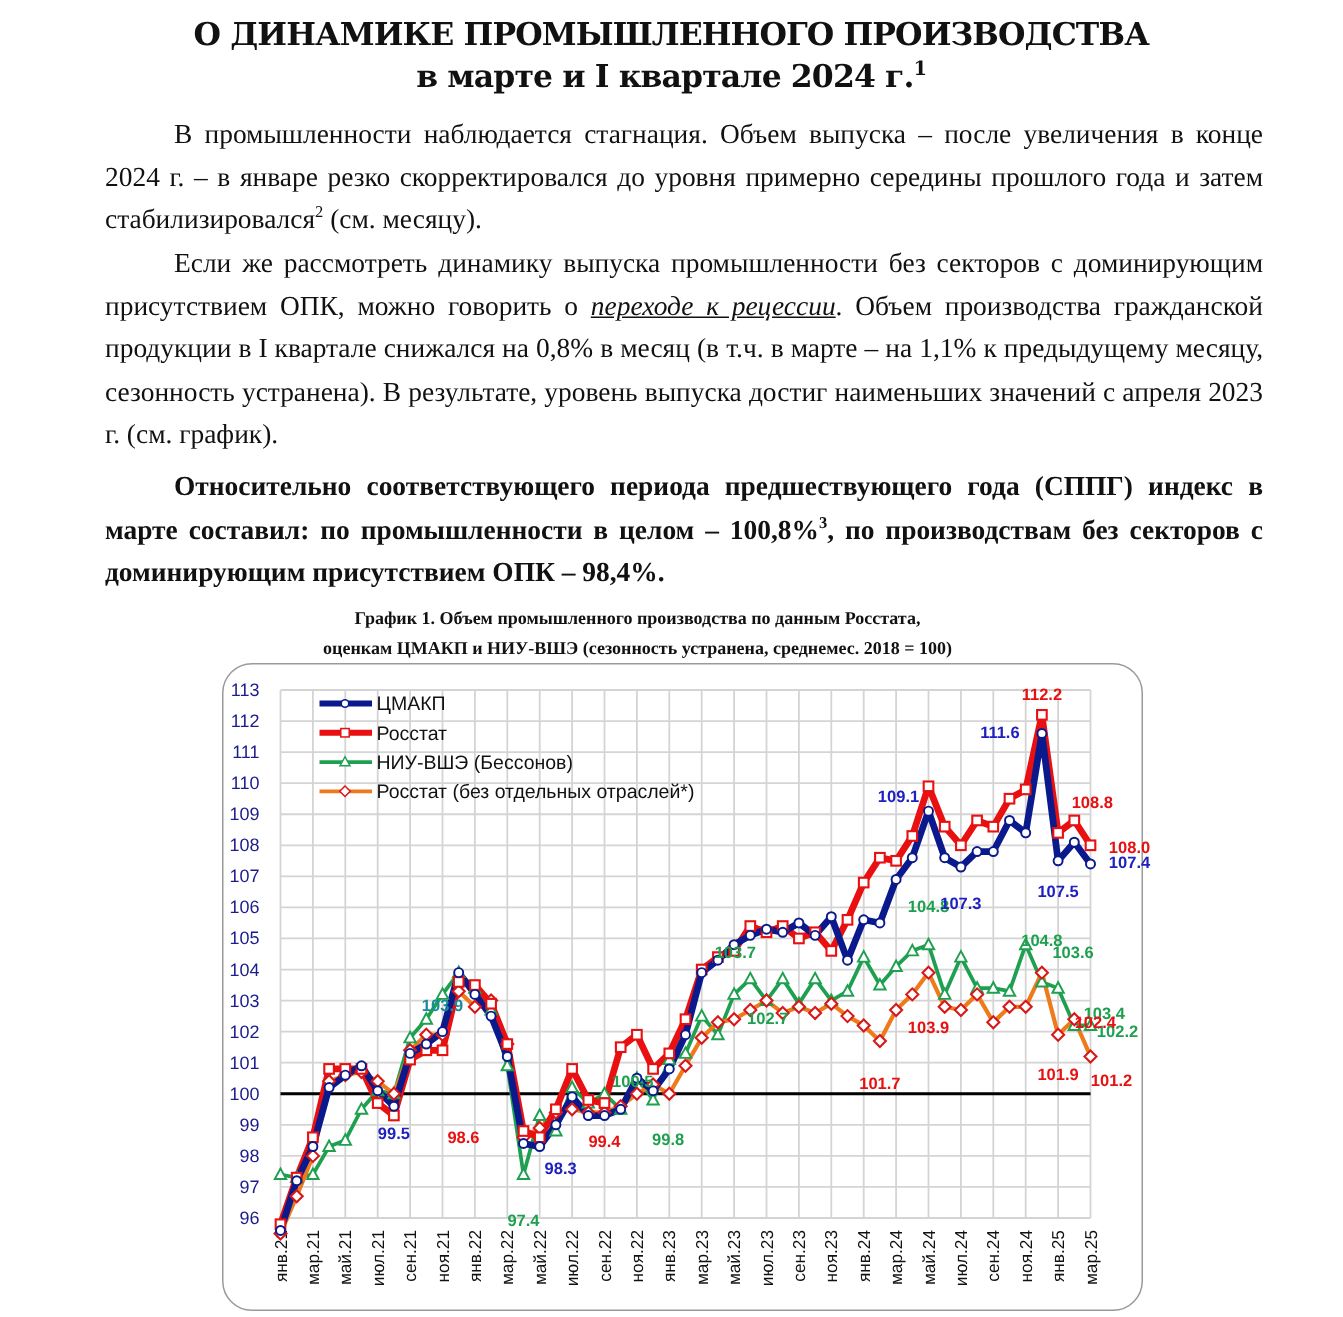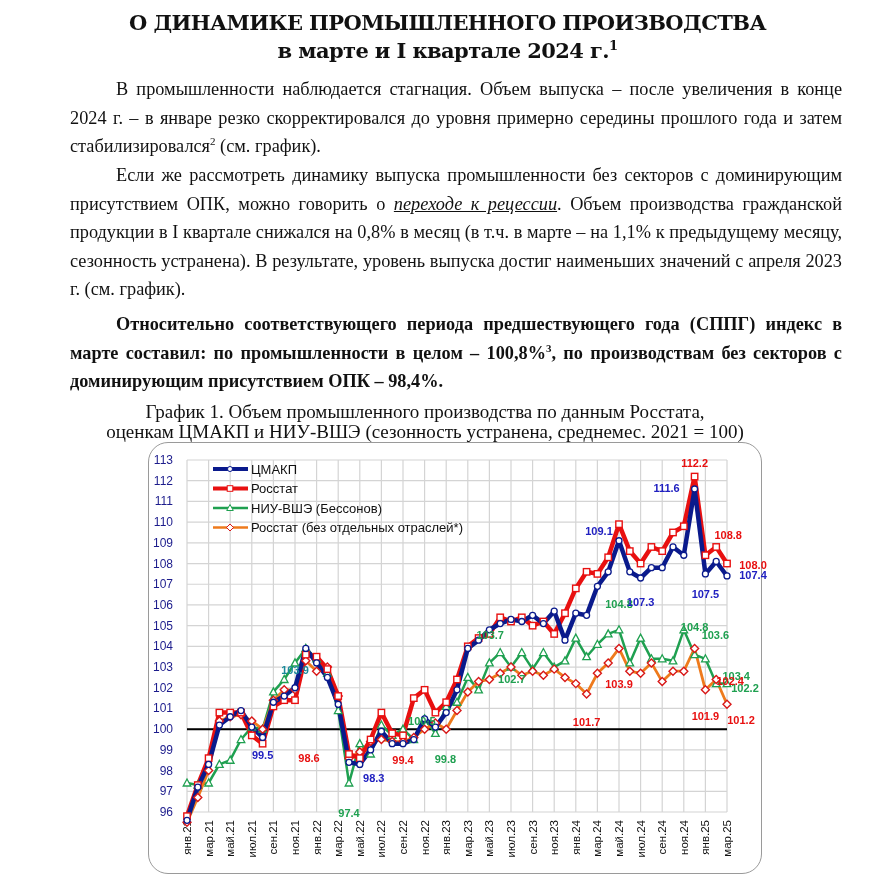--- a/index.html
+++ b/index.html
@@ -5,40 +5,40 @@
   html, body { margin: 0; padding: 0; background: #ffffff; }
   body { width: 895px; height: 878px; position: relative; overflow: hidden; font-family: "Liberation Serif", serif; color: #111; }
   .title { position: absolute; left: 0; width: 895px; text-align: center; font-family: "DejaVu Serif", serif; font-weight: bold; font-size: 21px; letter-spacing: -0.6px; }
   .title.l1 { top: 10px; }
   .title.l2 { top: 38px; }
   .title sup { font-size: 13px; }
   .para { position: absolute; left: 70px; width: 772px; font-size: 18.3px; line-height: 28.5px; text-align: justify; }
   .para .ind { display: inline-block; width: 46px; }
   .para sup { font-size: 11px; line-height: 0; }
   .u { text-decoration: underline; font-style: italic; }
-  .cap { position: absolute; left: 0; width: 850px; text-align: center; font-weight: normal; font-size: 19px; line-height: 20px; }
+  .cap { position: absolute; left: 0; width: 850px; text-align: center; font-weight: bold; font-size: 12px; line-height: 20px; }
   .frame { position: absolute; left: 148px; top: 442px; width: 614px; height: 432px; border: 1.5px solid #9a9a9a; border-radius: 20px; background: #fff; box-sizing: border-box; }
   svg#chart { position: absolute; left: 0; top: 0; }
   .ytick { font-family: "Liberation Sans", sans-serif; font-size: 12px; fill: #1c1c8c; }
   .xtick { font-family: "Liberation Sans", sans-serif; font-size: 11.5px; fill: #111; }
   .lbl { font-family: "Liberation Sans", sans-serif; font-size: 11px; font-weight: bold; }
   .legtxt { font-family: "Liberation Sans", sans-serif; font-size: 13px; fill: #111; }
 </style>
 </head>
 <body>
 
 <div class="title l1">О ДИНАМИКЕ ПРОМЫШЛЕННОГО ПРОИЗВОДСТВА</div>
 <div class="title l2"><span>в марте и I квартале 2024 г.</span><sup>1</sup></div>
 
-<div class="para" id="p0" style="top:75px;"><span class="ind"></span><span>В промышленности наблюдается стагнация. Объем выпуска – после увеличения в конце 2024 г. – в январе резко скорректировался до уровня примерно середины прошлого года и затем стабилизировался</span><sup>2</sup><span> (см. график).</span></div>
+<div class="para" id="p0" style="top:75px;"><span class="ind"></span><span>В промышленности наблюдается стагнация. Объем выпуска – после увеличения в конце 2024 г. – в январе резко скорректировался до уровня примерно середины прошлого года и затем стабилизировался</span><sup>2</sup><span> (см. месяцу).</span></div>
 <div class="para" id="p1" style="top:161px;"><span class="ind"></span><span>Если же рассмотреть динамику выпуска промышленности без секторов с доминирующим присутствием ОПК, можно говорить о </span><span class="u">переходе к рецессии</span><span>. Объем производства гражданской продукции в I квартале снижался на 0,8% в месяц (в т.ч. в марте – на 1,1% к предыдущему месяцу, сезонность устранена). В результате, уровень выпуска достиг наименьших значений с апреля 2023 г. (см. график).</span></div>
 <div class="para" id="p2" style="top:310px;font-weight:bold;"><span class="ind"></span><span>Относительно соответствующего периода предшествующего года (СППГ) индекс в марте составил: по промышленности в целом – 100,8%</span><sup>3</sup><span>, по производствам без секторов с доминирующим присутствием ОПК – 98,4%.</span></div>
 
 <div class="cap" style="top:402px;">График 1. Объем промышленного производства по данным Росстата,</div>
-<div class="cap" style="top:422px;">оценкам ЦМАКП и НИУ-ВШЭ (сезонность устранена, среднемес. 2021 = 100)</div>
+<div class="cap" style="top:422px;">оценкам ЦМАКП и НИУ-ВШЭ (сезонность устранена, среднемес. 2018 = 100)</div>
 
 <div class="frame"></div>
 <svg id="chart" width="895" height="878">
     <rect x="187" y="460" width="540" height="352" fill="#ffffff"></rect>
     <line x1="187" x2="727" y1="812" y2="812" stroke="#d4d4d4" stroke-width="1.2"></line>
     <text x="173" y="816" text-anchor="end" class="ytick">96</text>
     <line x1="187" x2="727" y1="791.2941176470588" y2="791.2941176470588" stroke="#d4d4d4" stroke-width="1.2"></line>
     <text x="173" y="795.2941176470588" text-anchor="end" class="ytick">97</text>
     <line x1="187" x2="727" y1="770.5882352941177" y2="770.5882352941177" stroke="#d4d4d4" stroke-width="1.2"></line>
     <text x="173" y="774.5882352941177" text-anchor="end" class="ytick">98</text>

